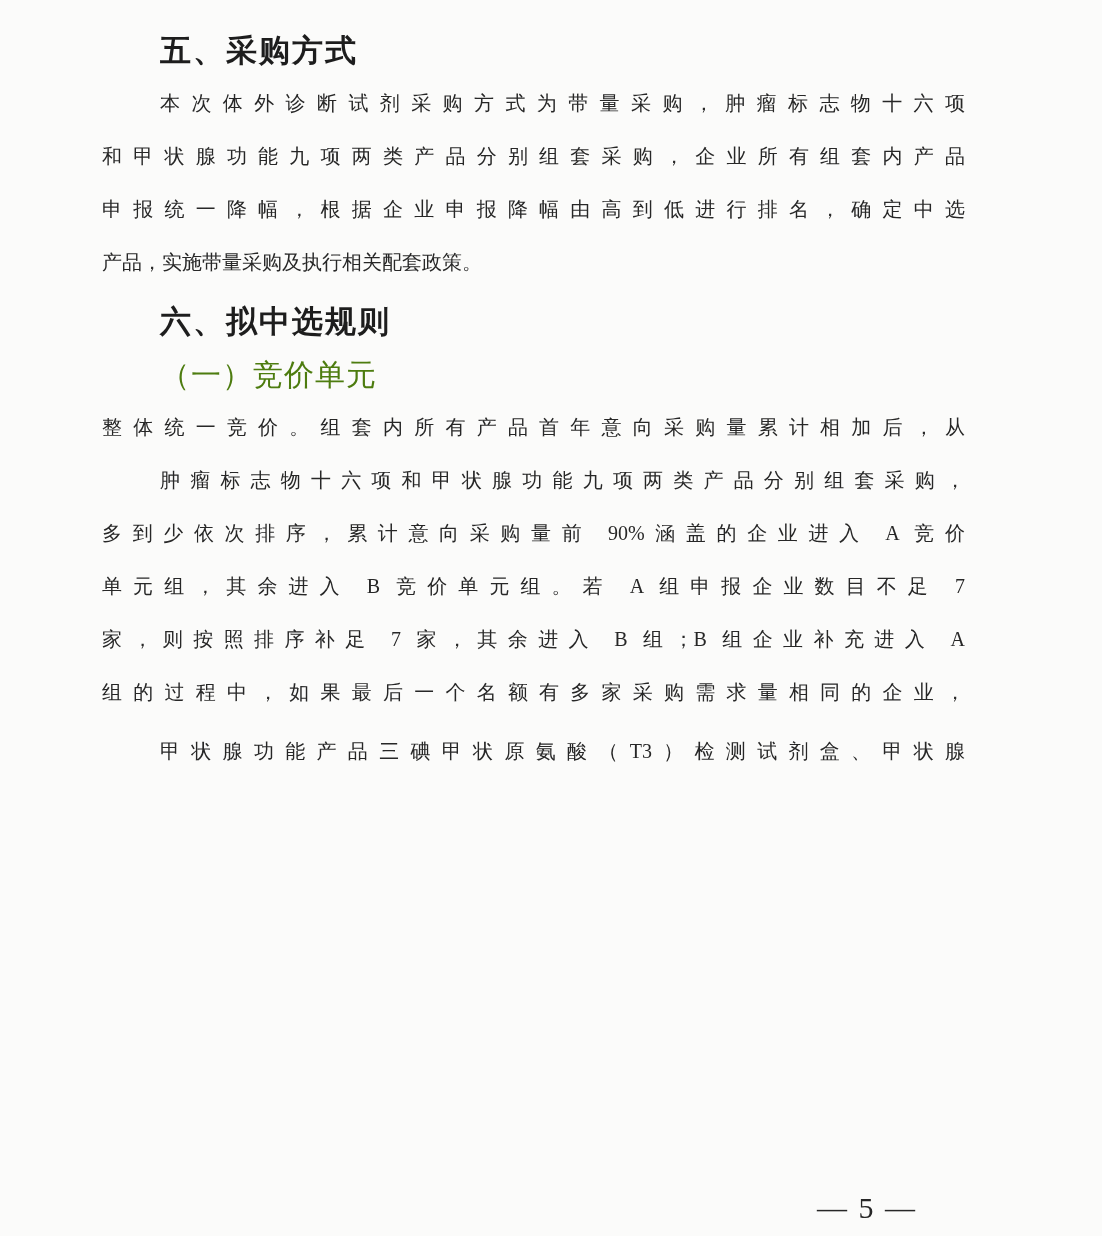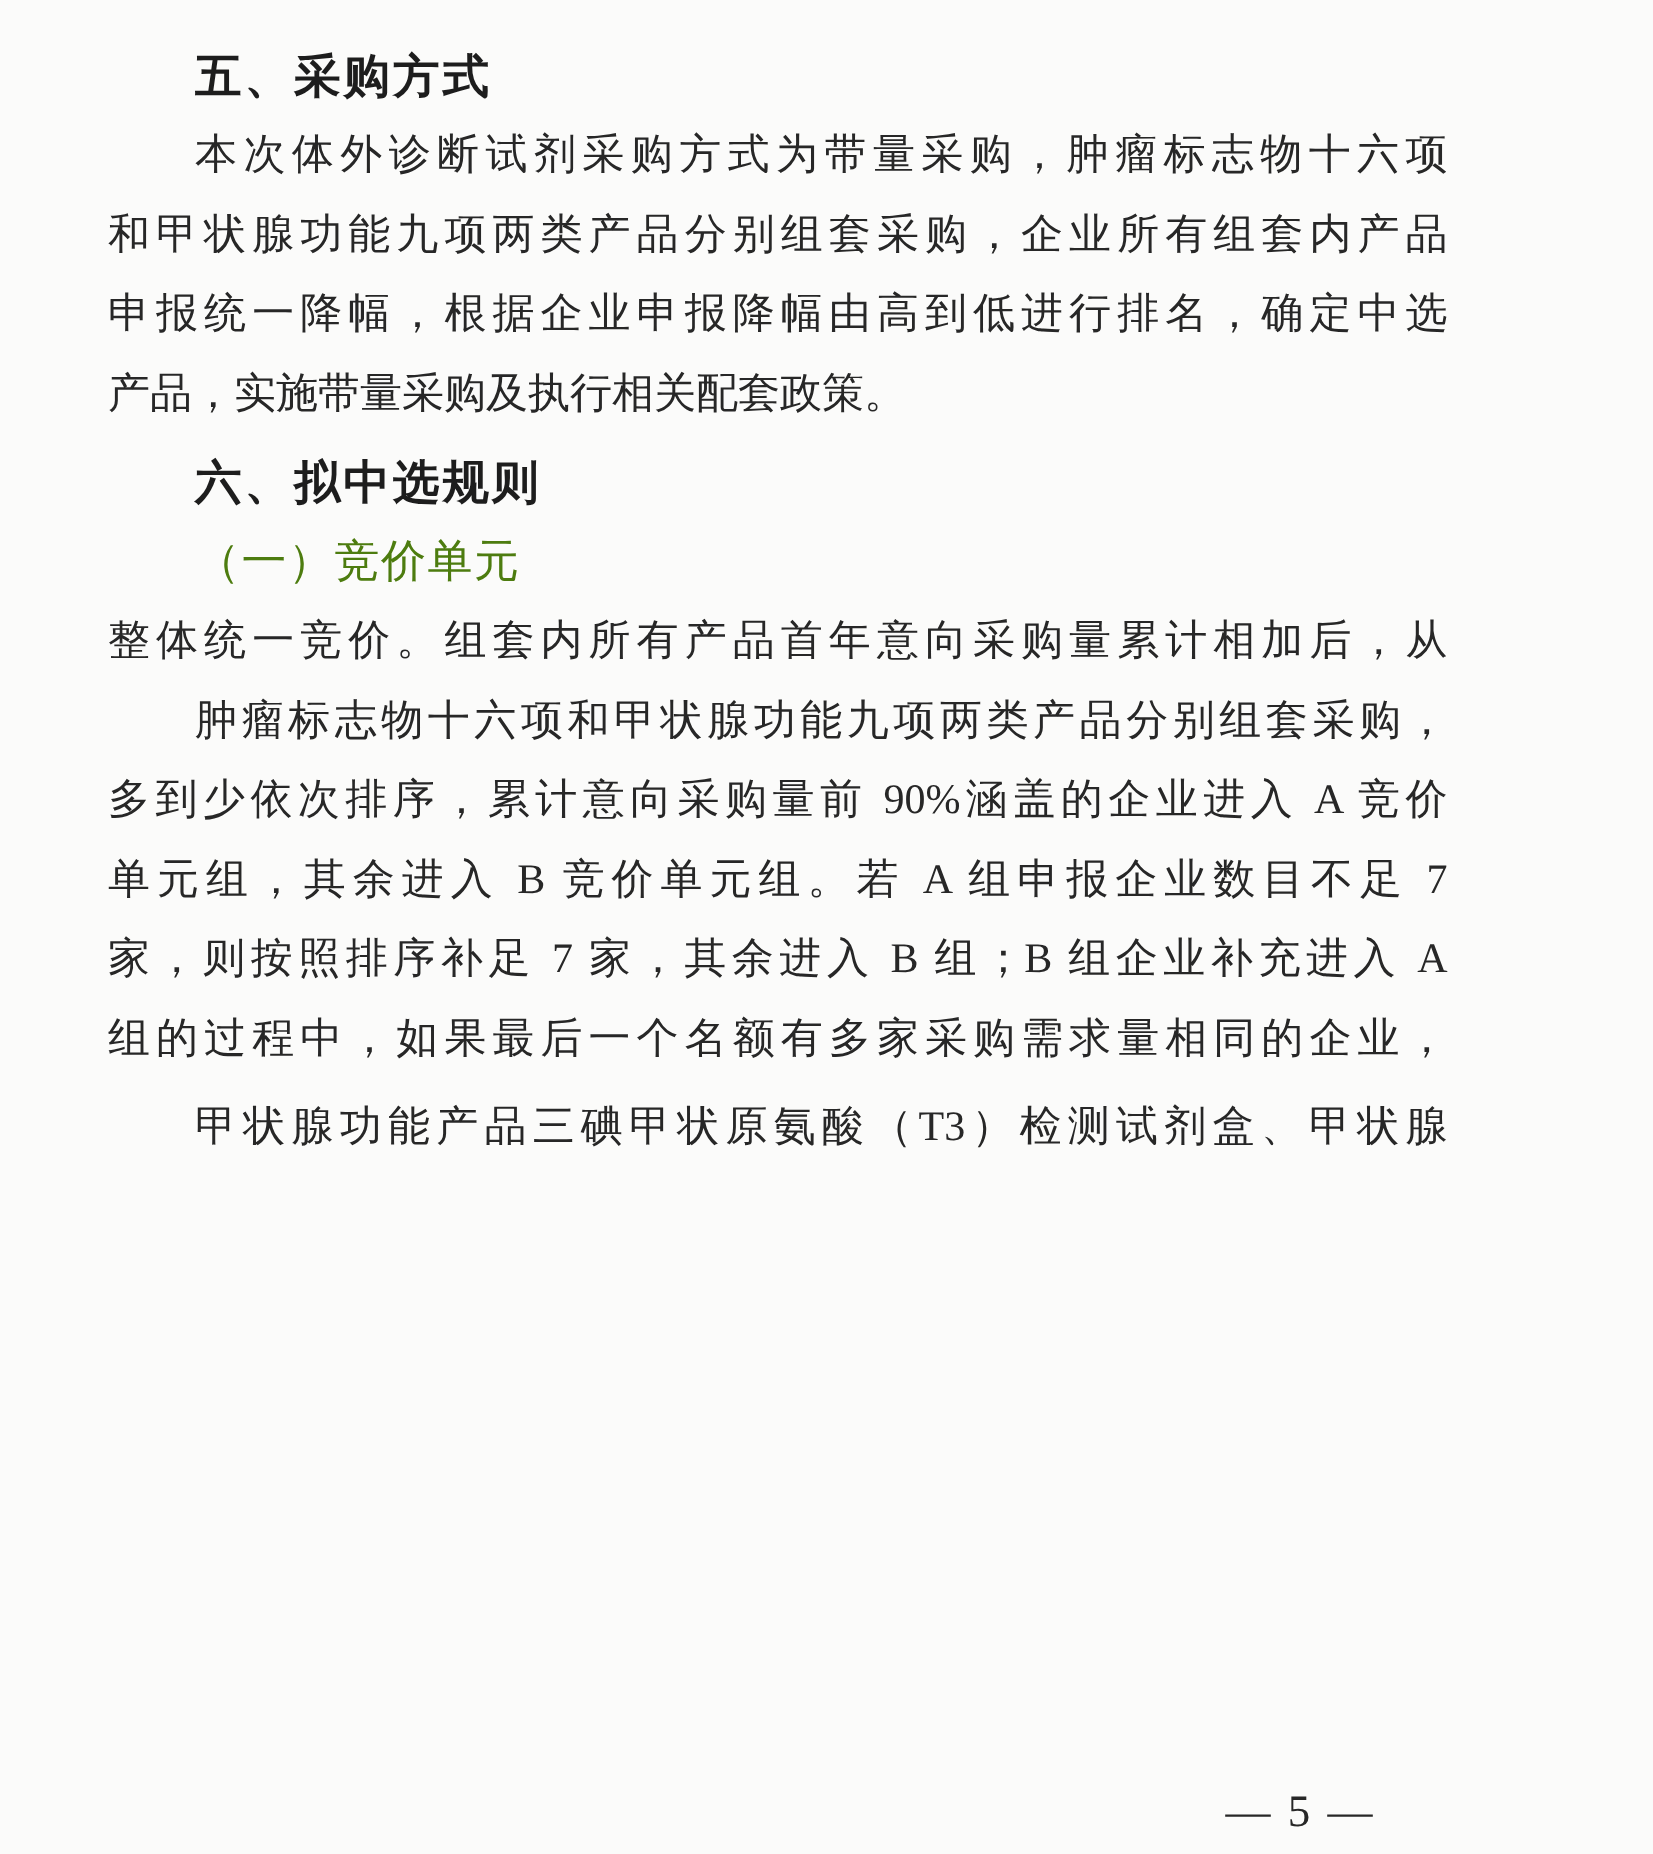--- a/index.html
+++ b/index.html
@@ -12,21 +12,21 @@
     background: #fbfbfa;
     font-family: "Liberation Serif", serif;
     color: #272727;
     position: relative;
     overflow: hidden;
   }
   .page {
     position: absolute;
     inset: 0;
     box-sizing: border-box;
-    padding: 24px 137px 0 72px;
+    padding: 24px 137px 0 102px;
   }
   
   .h1 {
     font-family: "Liberation Sans", sans-serif;
     font-weight: 700;
     font-size: 31px;
     line-height: 53px;
     text-indent: 58px;
     color: #1d1d1d;
     letter-spacing: 2px;
@@ -44,21 +44,21 @@
     white-space: nowrap;
   }
   #doc > .h1:not(:first-child) {
     margin-top: 6px;
   }
   #doc > .para + .para {
     margin-top: 6px;
   }
   
   .para .line {
-    font-size: 28px;
+    font-size: 20px;
     line-height: 53px;
     color: #272727;
     text-align: justify;
     text-align-last: justify;
   }
   .para .line.first {
     text-indent: 58px;
   }
   .para .line.last {
     text-align: center;

